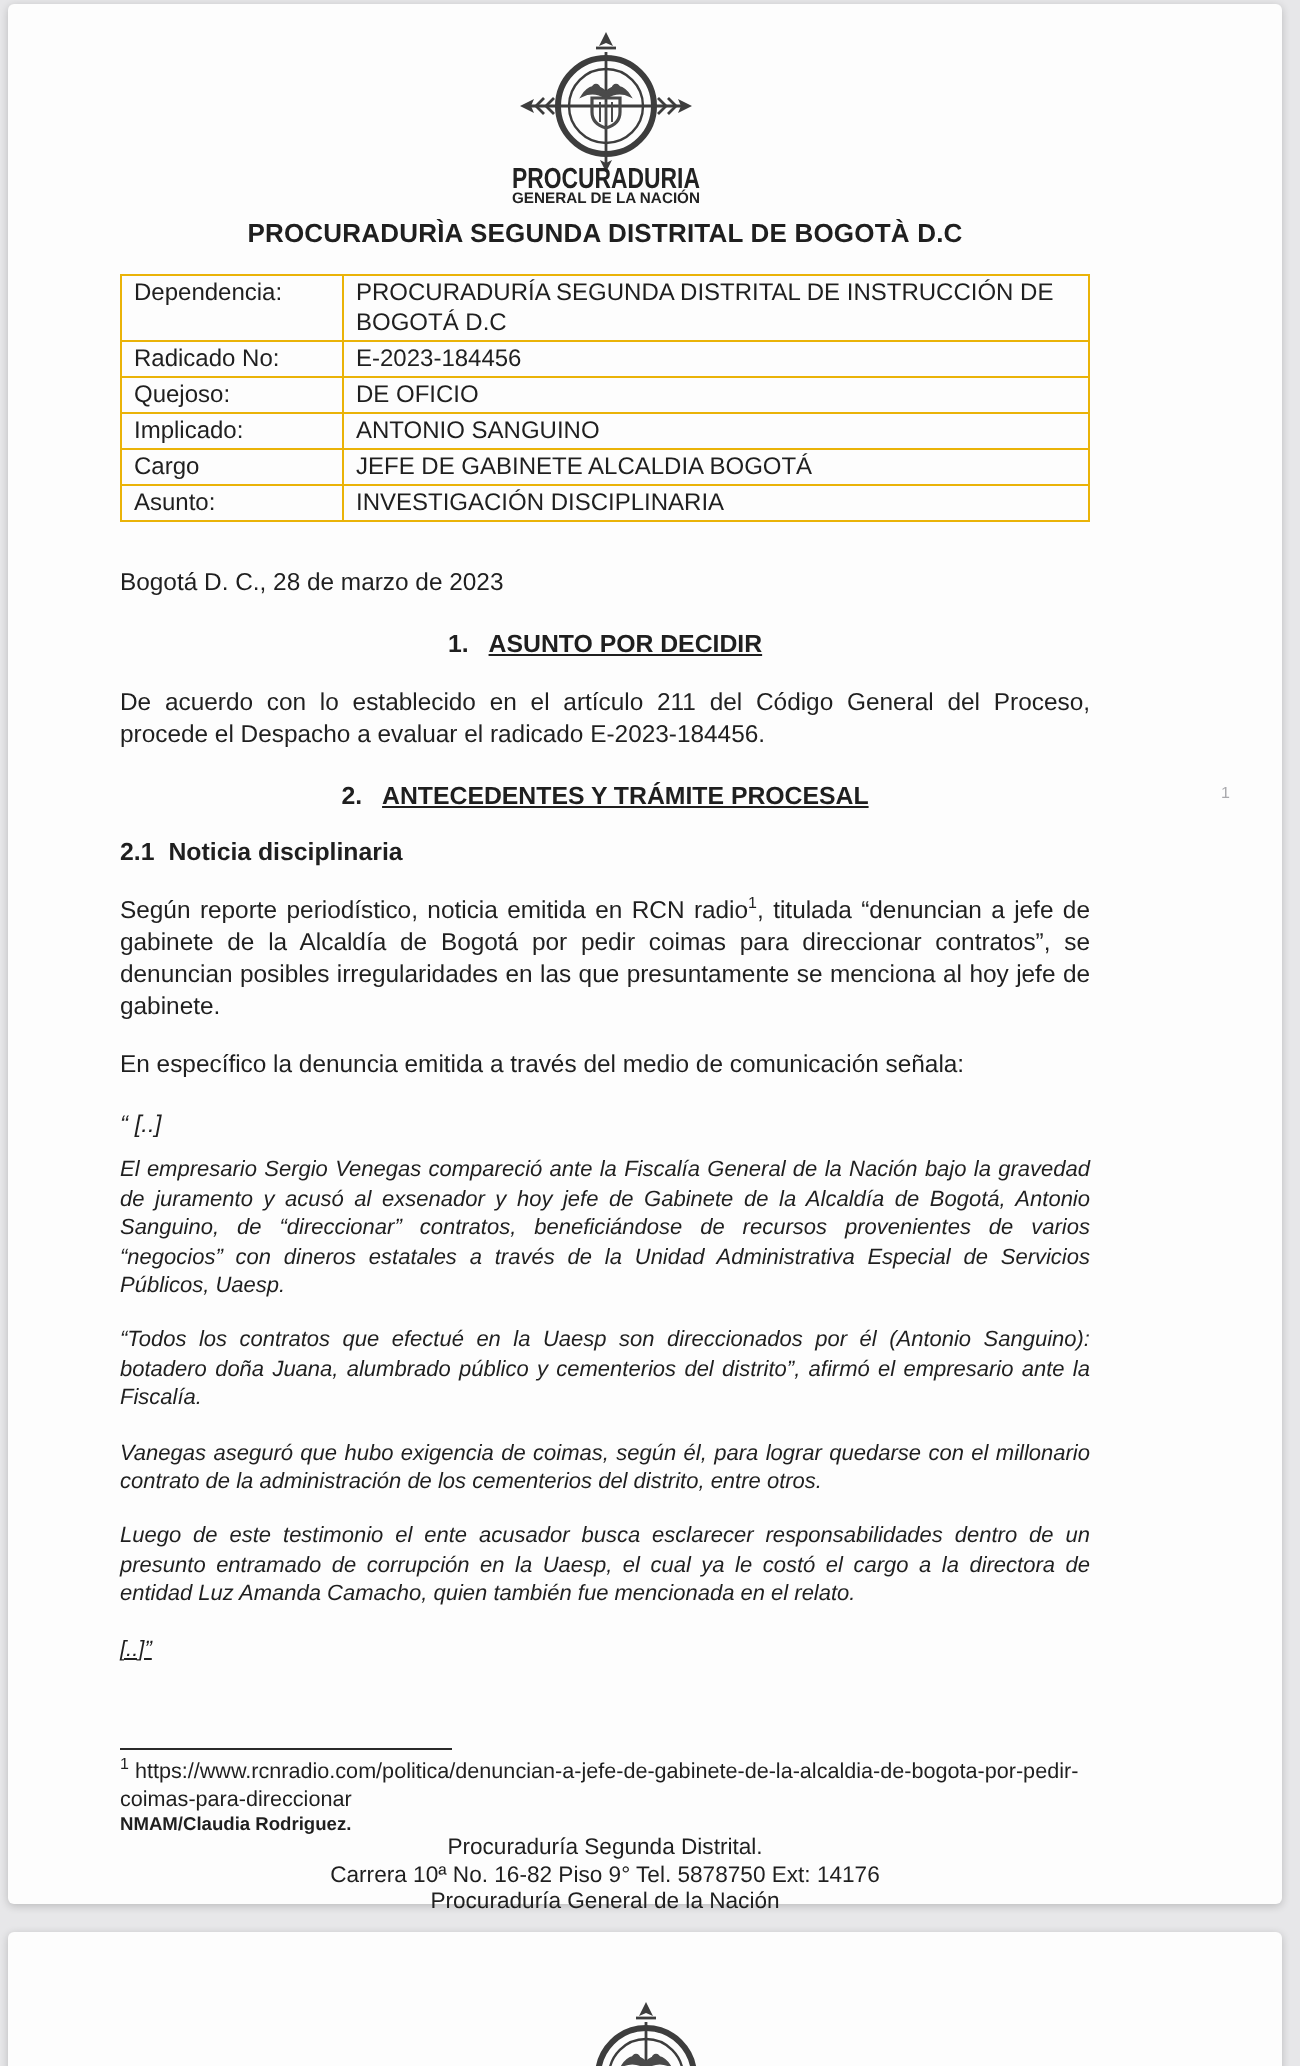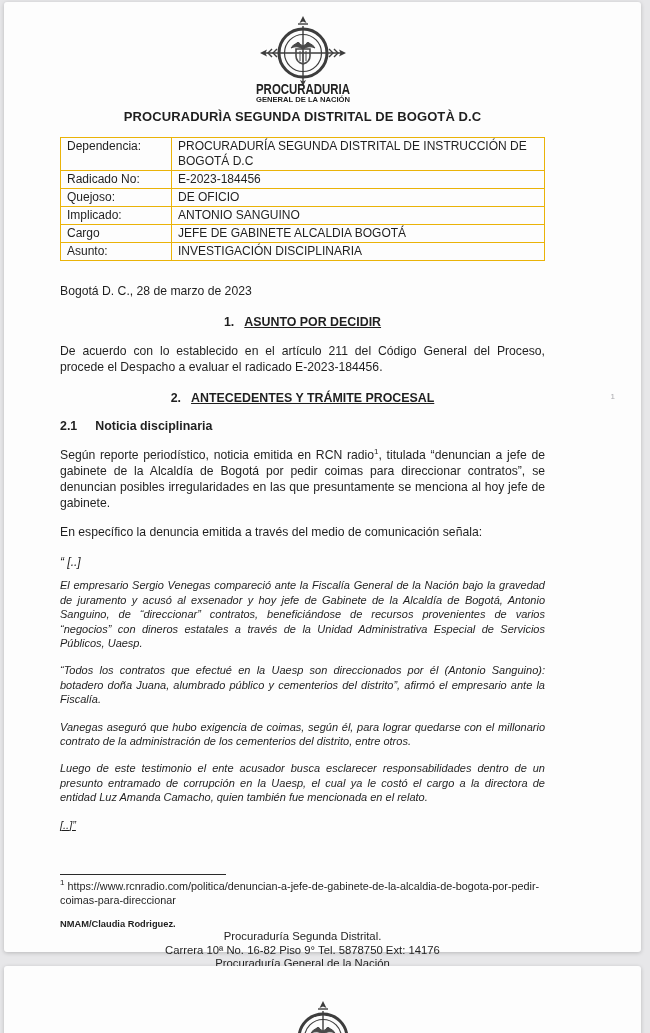--- a/index.html
+++ b/index.html
@@ -30,33 +30,33 @@
   
   table.info{margin-top:13px;width:100%;border-collapse:collapse;font-size:12px;line-height:15px;}
   table.info td{border:1px solid #eab308;padding:1px 6px;vertical-align:top;}
   table.info td.lbl{width:98px;}
 
   
   .dateline{margin-top:23px;font-size:12.2px;}
   .sec-h{margin-top:17px;text-align:center;font-size:12.4px;font-weight:bold;}
   .sec-h .num{margin-right:10px;}
   .sub-h{margin-top:14px;font-size:12.4px;font-weight:bold;}
-  .sub-h .num{margin-right:18px;text-align:right;}
+  .sub-h .num{margin-right:7px;text-align:right;}
   .para{margin-top:14px;font-size:12.2px;line-height:16px;text-align:justify;}
 
   
   .q{font-style:italic;font-size:11px;line-height:14.4px;text-align:justify;}
   .q.open{margin-top:15px;font-size:12px;}
   .qp{margin-top:13px;}
   .q.close{margin-top:13px;}
 
   
   .fn-rule{margin-top:42px;width:166px;border-top:1px solid #2a2a2a;height:0;}
   .footnote{margin-top:4px;font-size:10.8px;line-height:14px;text-align:left;overflow-wrap:anywhere;}
-  .signature{margin-top:12px;font-size:9.3px;font-weight:bold;}
+  .signature{font-size:9.3px;font-weight:bold;}
   .footer{margin-top:1px;text-align:center;font-size:11.3px;line-height:13.5px;}
 
   .page-num{position:absolute;top:390px;right:26px;font-size:8px;color:#a9a9ad;}
 </style>
 </head>
 <body>
 
 <div class="viewport">
 
   <div class="page page1">

